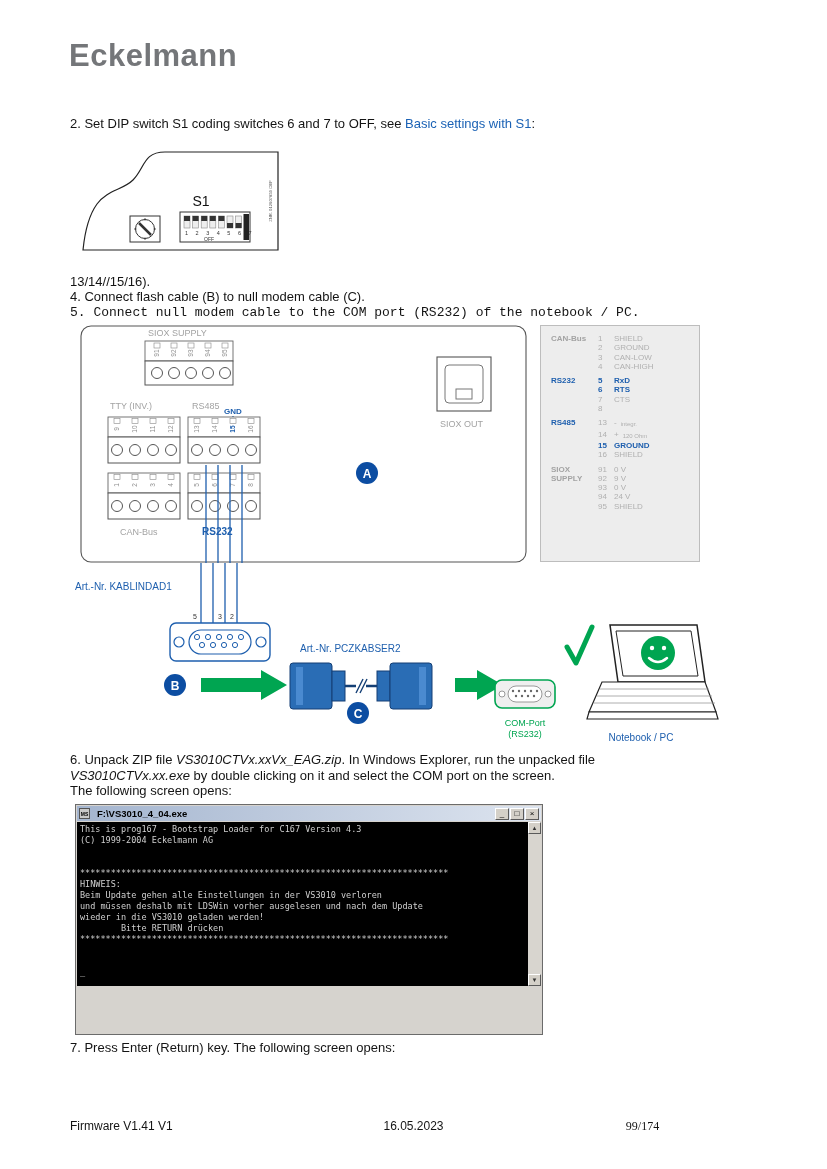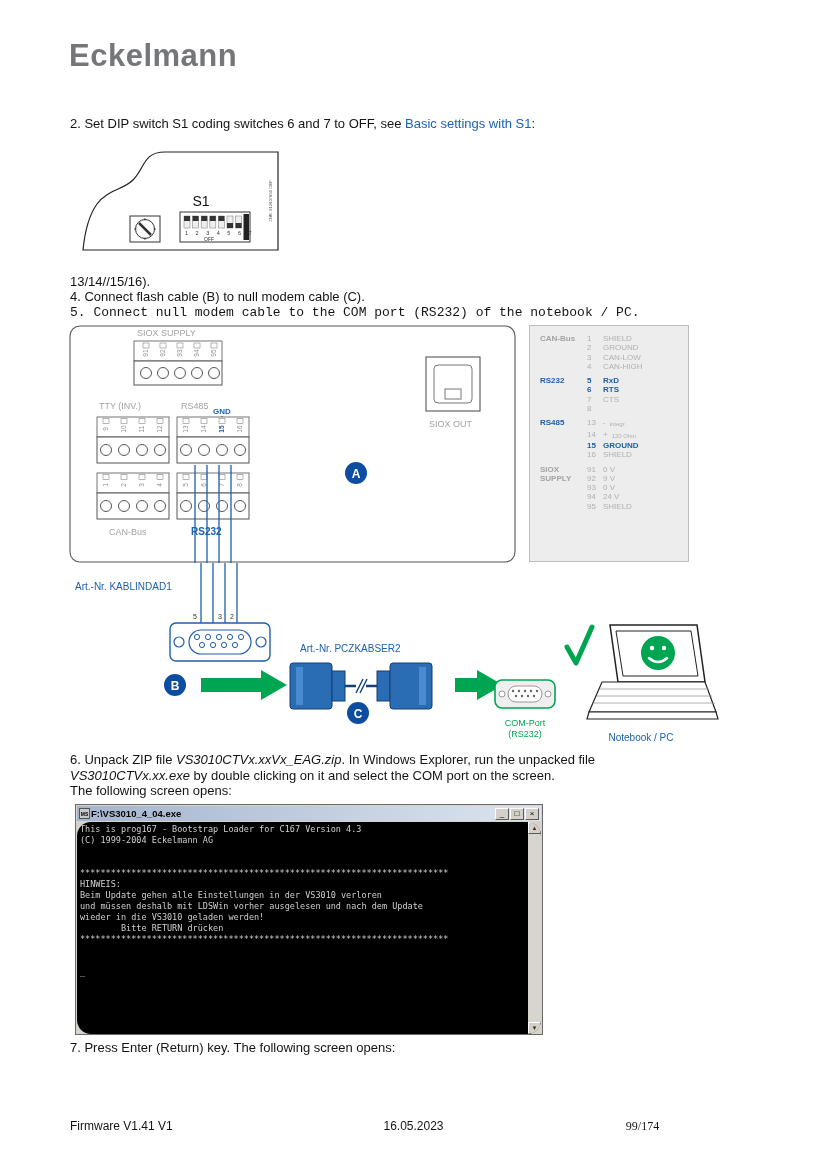--- a/index.html
+++ b/index.html
@@ -3,44 +3,44 @@
 <meta charset="utf-8">
 <style>
   * { margin:0; padding:0; box-sizing:border-box; }
   html,body { background:#fff; }
   body { width:827px; height:1169px; position:relative; font-family:"Liberation Sans",sans-serif; color:#111; overflow:hidden; }
   .logo { position:absolute; left:69px; top:38px; font-size:31px; font-weight:bold; color:#747679; letter-spacing:.5px; }
   .step { position:absolute; left:70px; font-size:13px; line-height:15.5px; color:#141414; }
   .link { color:#1b62b5; }
   .it { font-style:italic; }
   .fig1 { position:absolute; left:73px; top:146px; }
-  .fig2 { position:absolute; left:69px; top:325px; width:620px; height:233px; }
+  .fig2 { position:absolute; left:80px; top:325px; width:620px; height:233px; }
   .fig3 { position:absolute; left:75px; top:563px; width:690px; height:190px; }
   svg text { font-family:"Liberation Sans",sans-serif; }
 
   
   .pin-table { position:absolute; left:460px; top:0; width:160px; height:237px; background:#ededed; border:1px solid #bdbdbd; padding:8px 0 0 10px; }
   .pt-group { display:flex; margin-bottom:5px; }
   .pt-name { width:47px; font-size:8px; font-weight:bold; color:#a3a3a3; line-height:9px; }
   .pt-name.blue { color:#1e5fae; }
   .pt-rows { flex:1; }
   .pt-row { display:flex; font-size:8px; color:#b0b0b0; line-height:9.3px; }
   .pt-row.blue { color:#1e5fae; font-weight:bold; }
   .pt-pin { width:16px; }
   .pt-note { font-size:6px; margin-left:4px; padding-top:2px; }
 
   
   .term { position:absolute; left:75px; top:804px; width:468px; height:231px; background:#d6d3ce; border:1px solid #6b6b6b; padding:1px; }
-  .term-title { height:15px; background:linear-gradient(90deg,#a4b5cf,#dde4ef); display:flex; align-items:center; gap:1px; padding:0 2px; }
+  .term-title { height:15px; background:linear-gradient(90deg,#a4b5cf,#dde4ef); display:flex; align-items:center; gap:7px; padding:0 2px; }
   .term-icon { width:11px; height:11px; background:#c9c9c9; border:1px solid #555; font-size:5px; font-weight:bold; color:#000;
                display:flex; align-items:center; justify-content:center; flex:none; }
   .term-title-text { font-size:9.5px; font-weight:bold; color:#000; flex:1; white-space:nowrap; overflow:hidden; }
   .term-buttons { display:flex; }
   .tbtn { width:14px; height:12px; background:#d4d0c8; border:1px solid; border-color:#fff #5a5a5a #5a5a5a #fff; font-size:8px; line-height:9px; text-align:center; margin-left:1px; color:#000; }
-  .term-body { position:relative; height:212px; background:#000; margin-top:1px; overflow:hidden;border-radius:14px; }
+  .term-body { position:relative; height:164px; background:#000; margin-top:1px; overflow:hidden; }
   .term-lines { padding:2px 16px 0 3px; font-family:"DejaVu Sans Mono",monospace; font-size:8.5px; line-height:11px; color:#cfcfcf; white-space:pre; }
   .tscroll { position:absolute; top:0; right:0; bottom:0; width:13px; background:#d8d5cf; display:flex; flex-direction:column; justify-content:space-between; align-items:center; }
   .tarrow { width:13px; height:12px; background:#d4d0c8; border:1px solid; border-color:#fff #5a5a5a #5a5a5a #fff; font-size:6px; text-align:center; line-height:10px; color:#333; }
 
   .footer { position:absolute; left:70px; top:1119px; width:687px; display:flex; font-size:12px; color:#141414; }
   .footer > div { flex:1; }
   .footer .c { text-align:center; }
   .footer .r { text-align:center;font-family:Liberation Serif, serif; }
 </style>
 </head>

